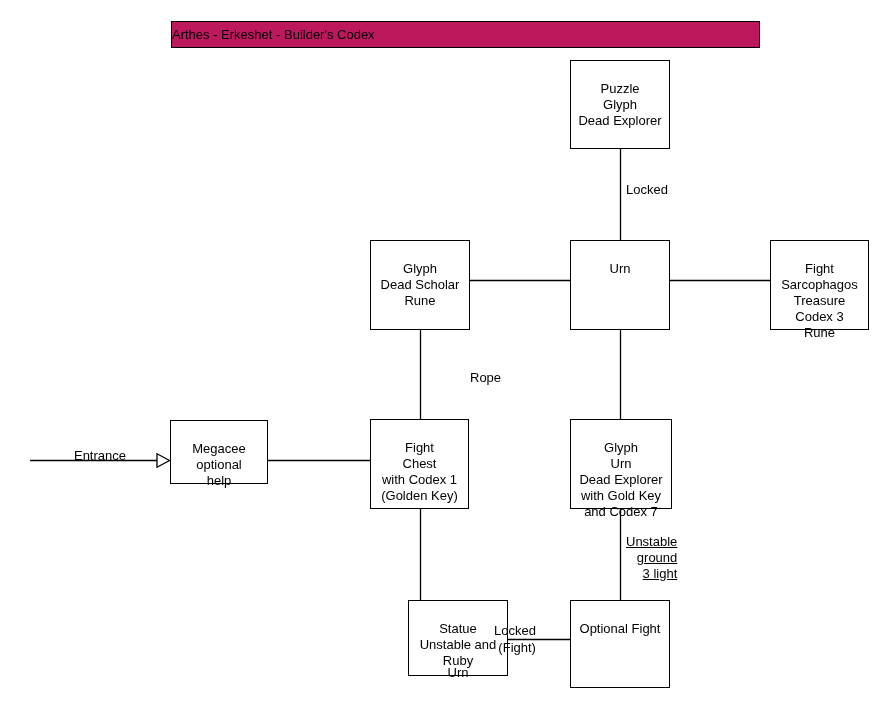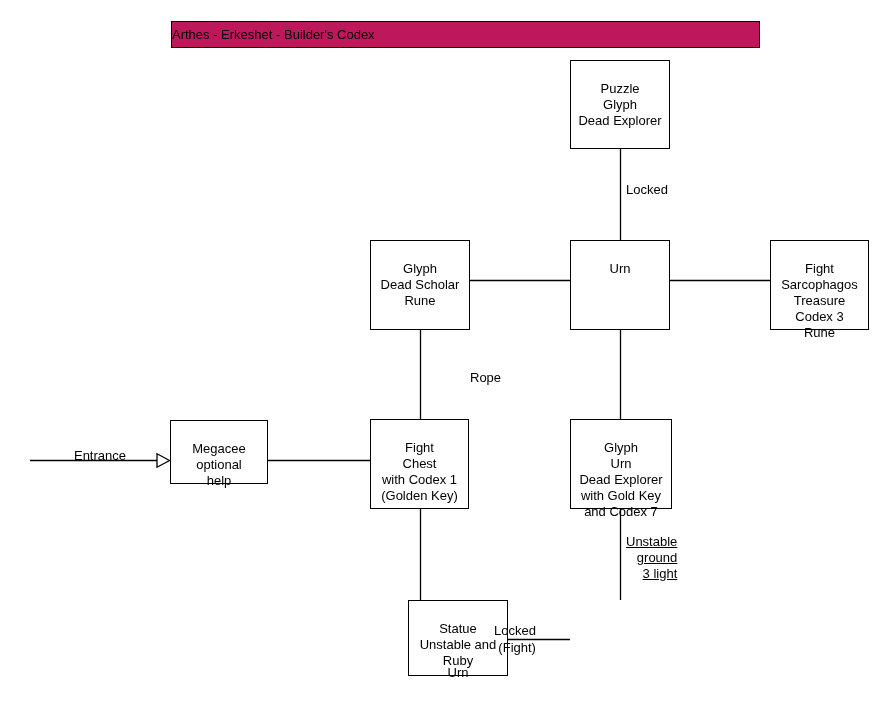--- a/index.html
+++ b/index.html
@@ -113,20 +113,23 @@
     <div>and Codex 7</div>
   </div>
 
   <div class="node" style="left:370px; top:600px; width:100px; height:76px;margin-left:38px;">
     <div>Statue</div>
     <div>Unstable and</div>
     <div>Ruby</div>
     <div class="tight">Urn</div>
   </div>
 
+  <div class="node" style="left:570px; top:600px; width:100px; height:88px;">
+    <div>Optional Fight</div>
+  </div>
 
   <div class="lbl" style="left:70px; top:448px; width:60px; text-align:center;">Entrance</div>
 
   <div class="lbl" style="left:626px; top:182px;">Locked</div>
 
   <div class="lbl" style="left:427px; top:370px;margin-left:43px;">Rope</div>
 
   <div class="lbl" style="left:626px; top:534px;text-decoration:underline;">
     <div>Unstable</div>
     <div>ground</div>

